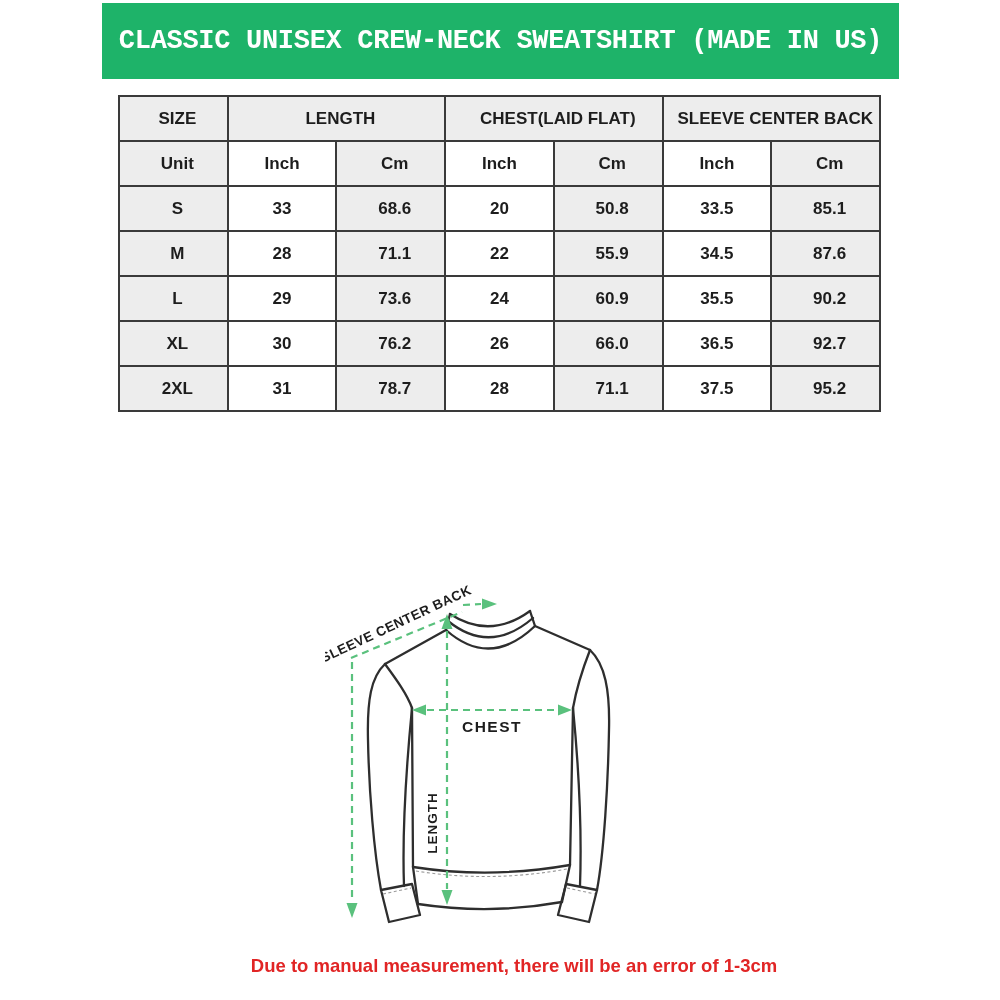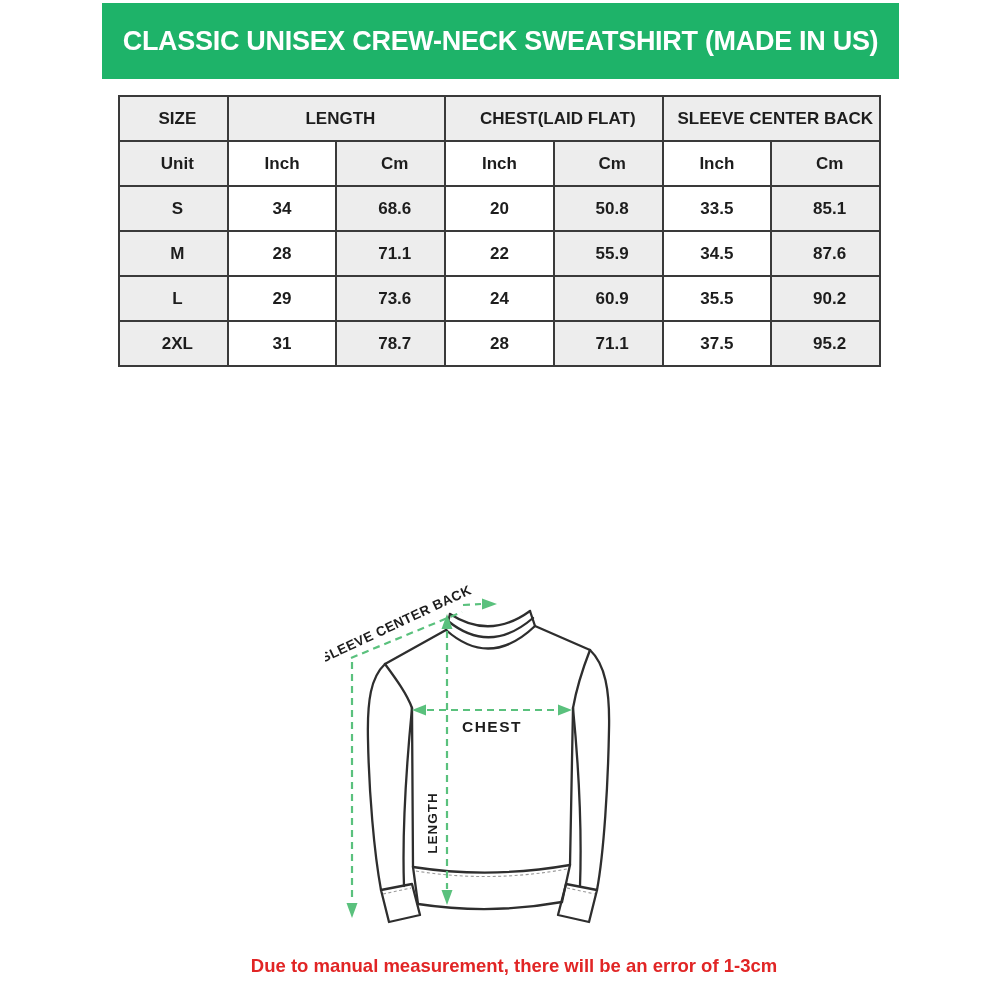--- a/index.html
+++ b/index.html
@@ -7,21 +7,21 @@
     position:relative;
     width:1000px;height:1000px;
     background:#ffffff;
     font-family:"Liberation Sans", sans-serif;
     overflow:hidden;
   }
   
   .banner{
     position:absolute;left:102px;top:3px;width:797px;height:76px;
     background:#1eb369;
-    display:flex;align-items:center;justify-content:center;
+    display:flex;align-items:center;justify-content:center;font-family:Liberation Mono, monospace;
   }
   .banner .title{
     color:#ffffff;font-weight:bold;font-size:27px;letter-spacing:-0.3px;
     white-space:nowrap;
   }
   
   table.sizetable{
     position:absolute;left:118px;top:95px;width:763px;
     border-collapse:collapse;table-layout:fixed;
     text-align:center;color:#1d1d1d;
@@ -66,21 +66,21 @@
         <td class="g">Unit</td>
         <td class="w">Inch</td>
         <td class="g">Cm</td>
         <td class="w">Inch</td>
         <td class="g">Cm</td>
         <td class="w">Inch</td>
         <td class="g">Cm</td>
       </tr>
       <tr>
         <td class="g">S</td>
-        <td class="w">34</td>
+        <td class="w">33</td>
         <td class="g">68.6</td>
         <td class="w">20</td>
         <td class="g">50.8</td>
         <td class="w">33.5</td>
         <td class="g">85.1</td>
       </tr>
       <tr>
         <td class="g">M</td>
         <td class="w">28</td>
         <td class="g">71.1</td>
@@ -90,20 +90,29 @@
         <td class="g">87.6</td>
       </tr>
       <tr>
         <td class="g">L</td>
         <td class="w">29</td>
         <td class="g">73.6</td>
         <td class="w">24</td>
         <td class="g">60.9</td>
         <td class="w">35.5</td>
         <td class="g">90.2</td>
+      </tr>
+      <tr>
+        <td class="g">XL</td>
+        <td class="w">30</td>
+        <td class="g">76.2</td>
+        <td class="w">26</td>
+        <td class="g">66.0</td>
+        <td class="w">36.5</td>
+        <td class="g">92.7</td>
       </tr>
       <tr>
         <td class="g">2XL</td>
         <td class="w">31</td>
         <td class="g">78.7</td>
         <td class="w">28</td>
         <td class="g">71.1</td>
         <td class="w">37.5</td>
         <td class="g">95.2</td>
       </tr>

